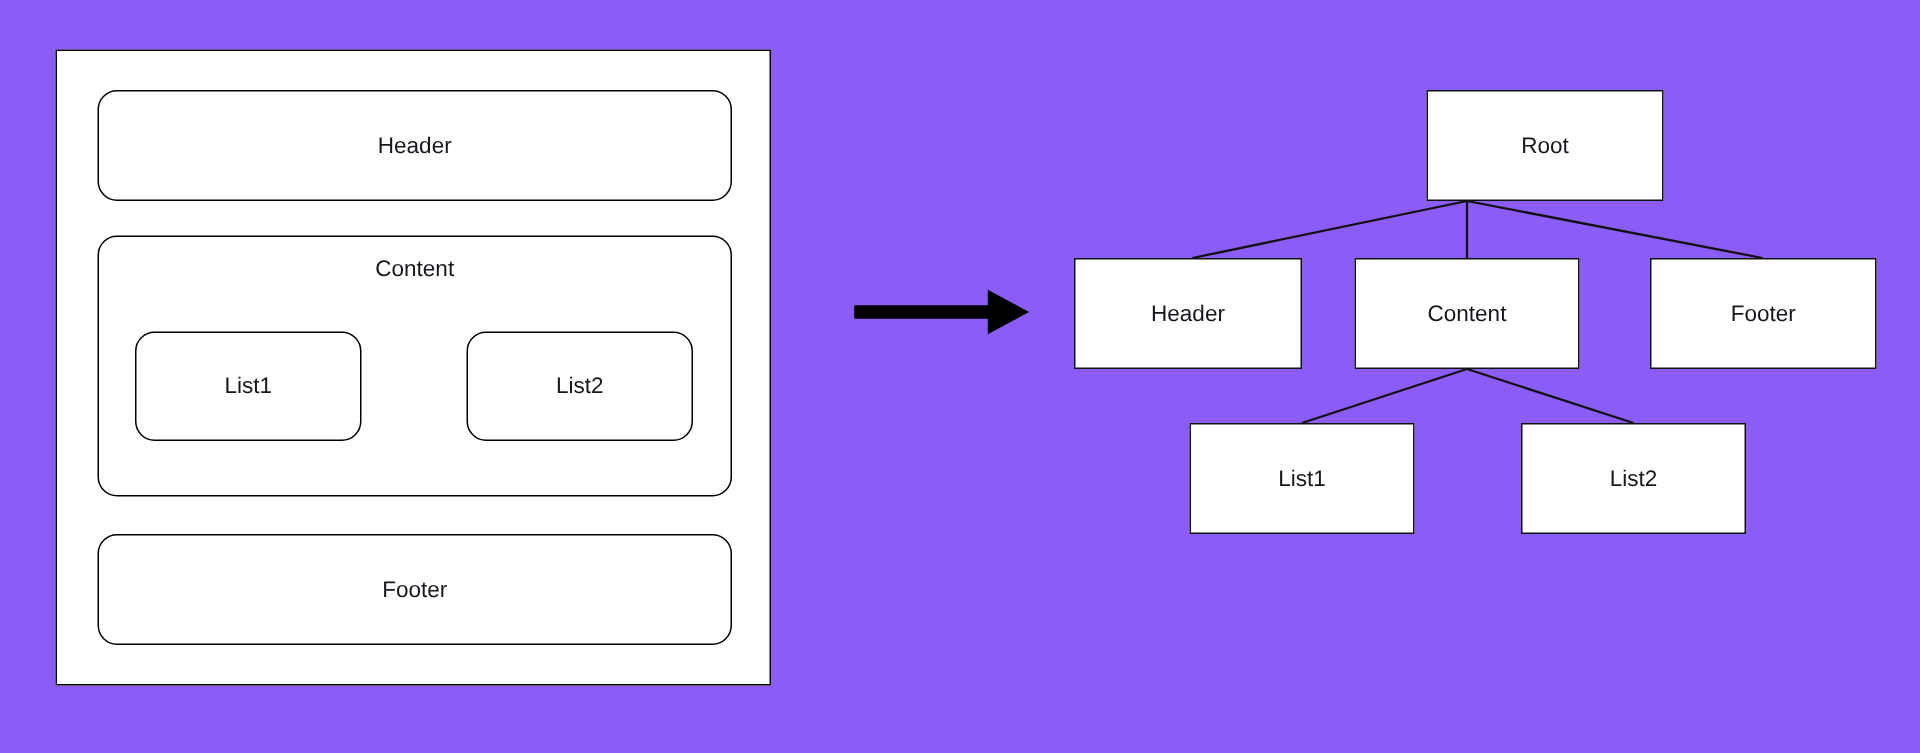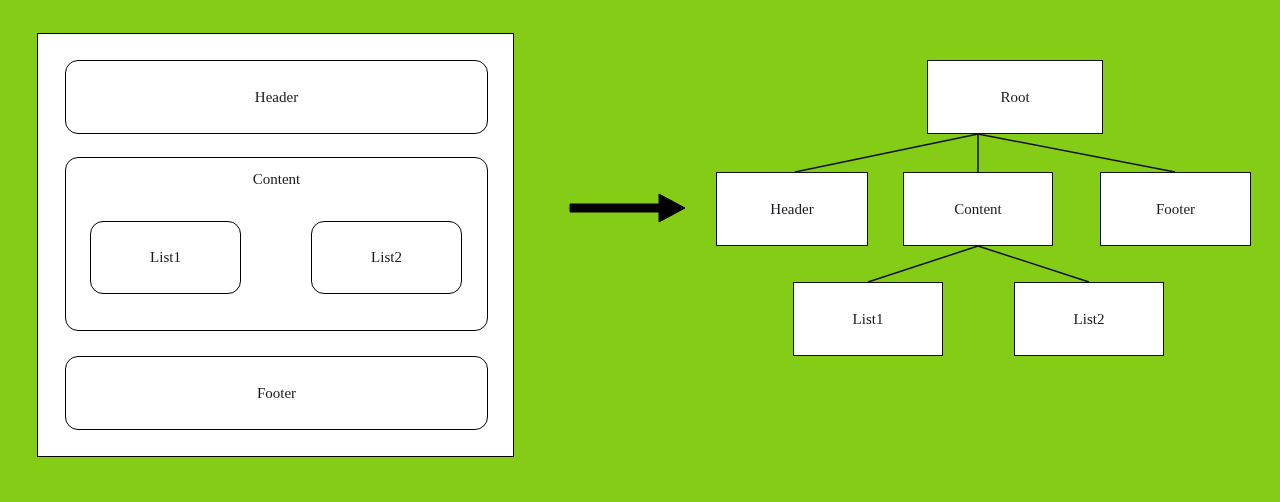--- a/index.html
+++ b/index.html
@@ -12,22 +12,21 @@
     width: 1280px;
     height: 502px;
     font-family: "Liberation Sans", sans-serif;
     color: #111111;
     overflow: hidden;
   }
   #canvas {
     position: relative;
     width: 1280px;
     height: 502px;
-    background: #84cc16;
-    font-family: Liberation Serif, serif;
+    background: #8b5cf6;
   }
 
   
   .box {
     position: absolute;
     box-sizing: border-box;
     background: #ffffff;
     border: 1.4px solid #000000;
     display: flex;
     justify-content: center;
@@ -121,21 +120,21 @@
     align-items: center;
     justify-content: center;
   }
   .tree-label {
     font-size: 15px;
     line-height: 1;
     color: #14171c;
     white-space: nowrap;
     user-select: none;
   }
-  #node-root   { left: 927px;  top: 60px;  width: 176px; height: 74px; }
+  #node-root   { left: 951px;  top: 60px;  width: 158px; height: 74px; }
   #node-header { left: 716px;  top: 172px; width: 152px; height: 74px; }
   #node-content{ left: 903px;  top: 172px; width: 150px; height: 74px; }
   #node-footer { left: 1100px; top: 172px; width: 151px; height: 74px; }
   #node-list1  { left: 793px;  top: 282px; width: 150px; height: 74px; }
   #node-list2  { left: 1014px; top: 282px; width: 150px; height: 74px; }
 </style>
 </head>
 <body>
 
 <div id="canvas">

